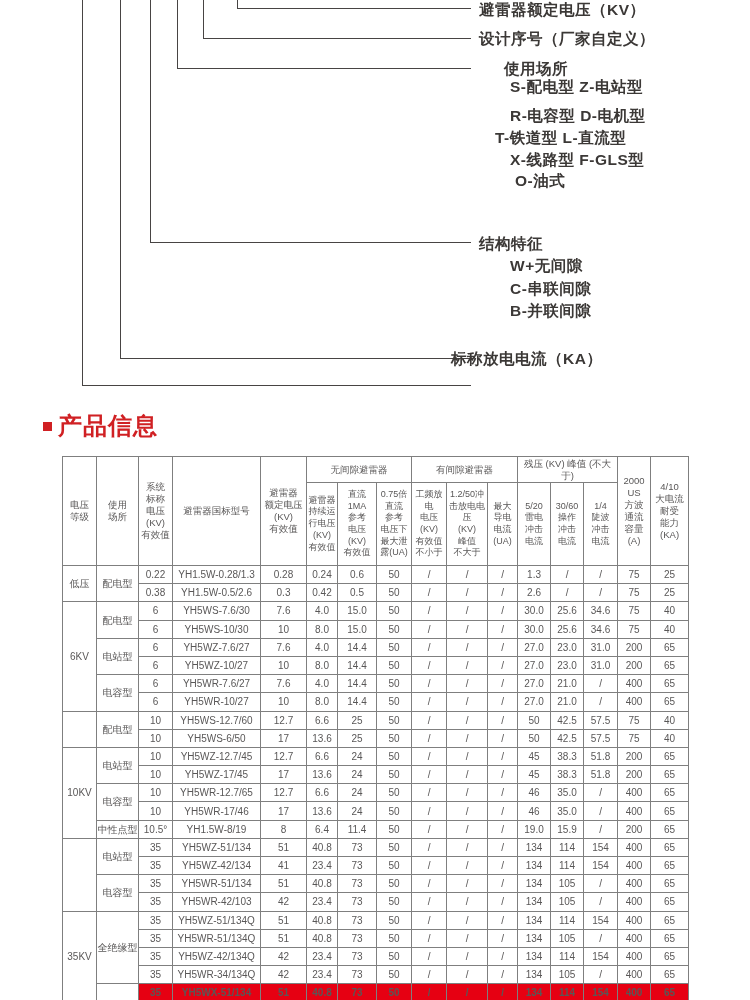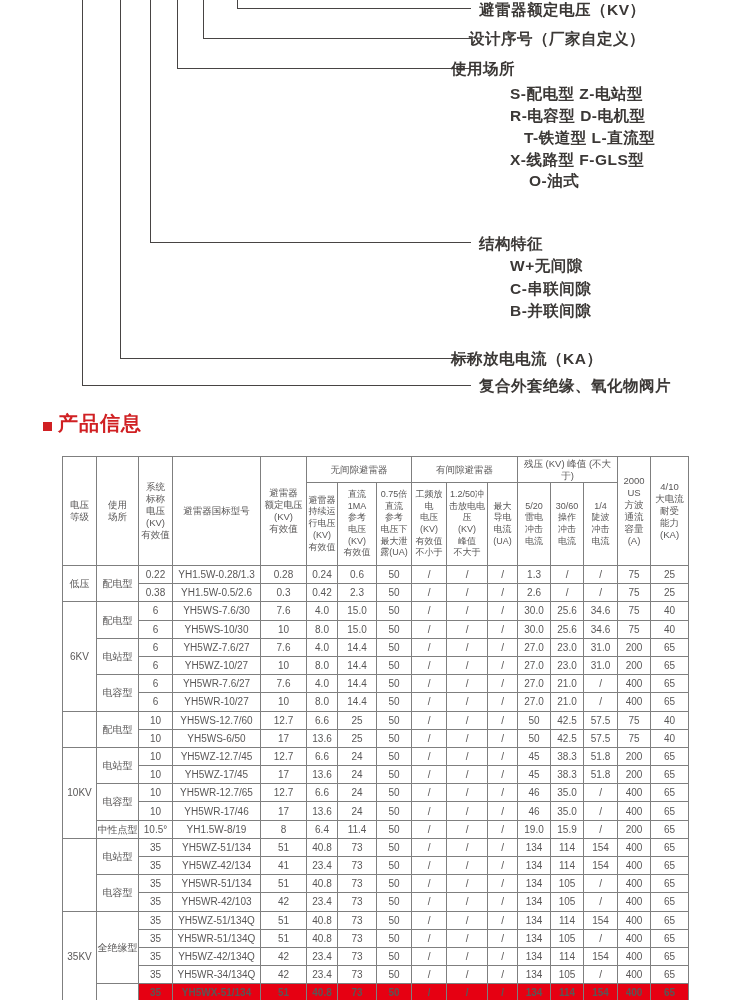--- a/index.html
+++ b/index.html
@@ -15,21 +15,21 @@
     border-left:1.5px solid #474443;
     border-bottom:1.5px solid #474443;
   }
   .dlabel{
     position:absolute;
     font-size:15.5px;font-weight:700;color:#3b3836;
     letter-spacing:.5px;white-space:nowrap;line-height:17px;
   }
   
   .sec-bullet{position:absolute;left:43px;top:422px;width:9px;height:9px;background:#d02023;}
-  .sec-title{position:absolute;left:58px;top:410px;font-size:20px;font-weight:700;color:#d02023;letter-spacing:1px;}
+  .sec-title{position:absolute;left:58px;top:410px;font-size:24px;font-weight:700;color:#d02023;letter-spacing:1px;}
   
   table.prod{
     position:absolute;left:62px;top:456px;width:626px;
     border-collapse:collapse;table-layout:fixed;
   }
   table.prod th,table.prod td{
     border:1px solid #7f7f7f;color:#595757;
     text-align:center;vertical-align:middle;padding:0;overflow:hidden;
   }
   tr.group-row{height:26px;}
@@ -45,33 +45,32 @@
 
 <div class="diag">
   <div class="dline" style="left:237px;height:8px;width:233px"></div>
   <div class="dline" style="left:203px;height:38px;width:267px"></div>
   <div class="dline" style="left:177px;height:68px;width:293px"></div>
   <div class="dline" style="left:150px;height:242px;width:320px"></div>
   <div class="dline" style="left:120px;height:358px;width:350px"></div>
   <div class="dline" style="left:82px;height:385px;width:388px"></div>
 
   <div class="dlabel" style="left:479px;top:1px">避雷器额定电压（KV）</div>
-  <div class="dlabel" style="left:469px;top:30px">设计序号（厂家自定义）</div>
-  <div class="dlabel" style="left:451px;top:60px">使用场所</div>
-  <div class="dlabel" style="left:510px;top:85px">S-配电型 Z-电站型</div>
+  <div class="dlabel" style="left:479px;top:30px">设计序号（厂家自定义）</div>
+  <div class="dlabel" style="left:504px;top:60px">使用场所</div>
+  <div class="dlabel" style="left:510px;top:78px">S-配电型 Z-电站型</div>
   <div class="dlabel" style="left:510px;top:107px">R-电容型 D-电机型</div>
-  <div class="dlabel" style="left:524px;top:129px">T-铁道型 L-直流型</div>
+  <div class="dlabel" style="left:495px;top:129px">T-铁道型 L-直流型</div>
   <div class="dlabel" style="left:510px;top:151px">X-线路型 F-GLS型</div>
-  <div class="dlabel" style="left:529px;top:172px">O-油式</div>
+  <div class="dlabel" style="left:515px;top:172px">O-油式</div>
   <div class="dlabel" style="left:479px;top:235px">结构特征</div>
   <div class="dlabel" style="left:510px;top:257px">W+无间隙</div>
   <div class="dlabel" style="left:510px;top:280px">C-串联间隙</div>
   <div class="dlabel" style="left:510px;top:302px">B-并联间隙</div>
   <div class="dlabel" style="left:451px;top:350px">标称放电电流（KA）</div>
-  <div class="dlabel" style="left:479px;top:377px">复合外套绝缘、氧化物阀片</div>
 </div>
 
 <div class="sec-bullet"></div>
 <div class="sec-title">产品信息</div>
 
 <table class="prod">
   <colgroup>
       <col style="width: 34px;">
       <col style="width: 42px;">
       <col style="width: 34px;">
@@ -184,21 +183,21 @@
         <td>/</td>
         <td>/</td>
         <td>75</td>
         <td>25</td>
       </tr>
       <tr>
         <td>0.38</td>
         <td>YH1.5W-0.5/2.6</td>
         <td>0.3</td>
         <td>0.42</td>
-        <td>2.3</td>
+        <td>0.5</td>
         <td>50</td>
         <td>/</td>
         <td>/</td>
         <td>/</td>
         <td>2.6</td>
         <td>/</td>
         <td>/</td>
         <td>75</td>
         <td>25</td>
       </tr>

